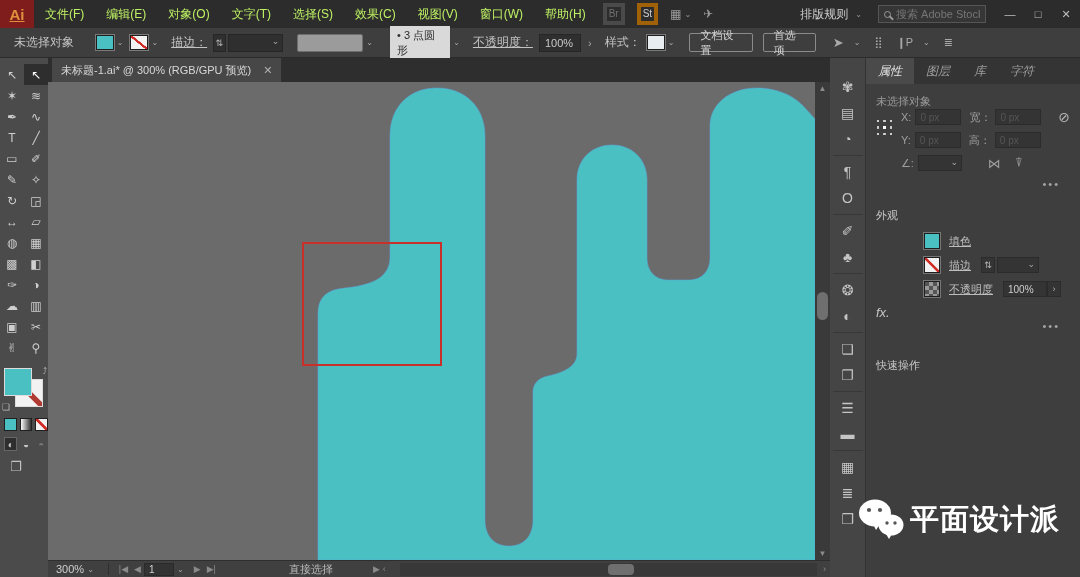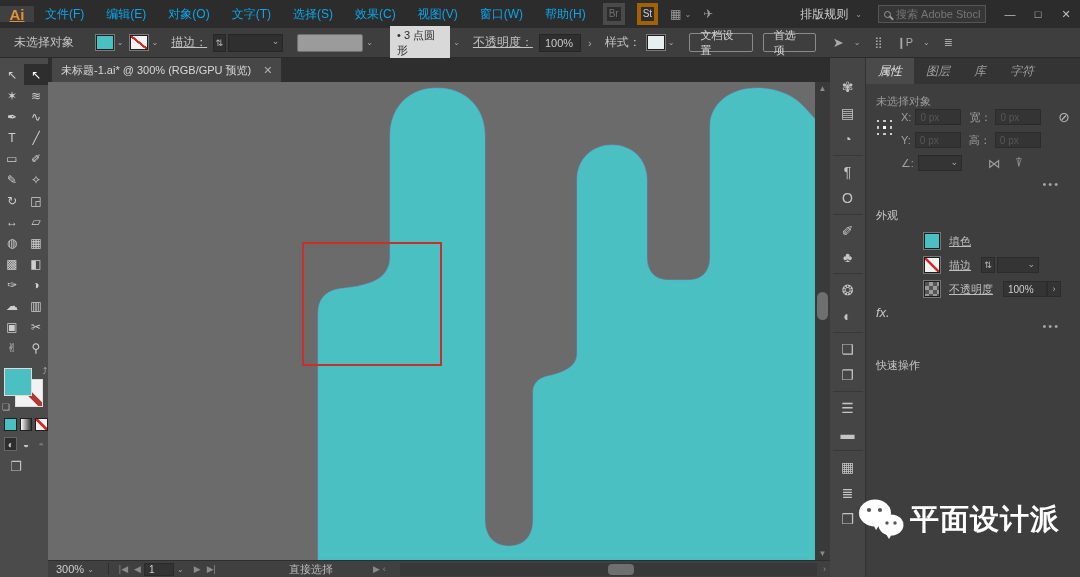--- a/index.html
+++ b/index.html
@@ -5,23 +5,23 @@
   * { margin:0; padding:0; box-sizing:border-box; }
   html,body { background:#222; }
   #app {
     position:relative; width:1080px; height:577px; overflow:hidden;
     font-family:"Liberation Sans","DejaVu Sans",sans-serif;
     font-size:12px; color:#cfcfcf; background:#3e3e3e; user-select:none;
   }
   
   .menubar { position:absolute; left:0; top:0; width:1080px; height:28px;
     background:#2c2c2c; display:flex; align-items:center; }
-  .ai-logo { width:34px; height:16px; display:flex; align-items:center; justify-content:center;
-    color:#e0913c; font-weight:bold; font-size:15px; background:#404040;text-decoration:underline; }
-  .menu-item { padding:0 11px; color:#0ea5e9; font-size:12px; line-height:28px; cursor:default; }
+  .ai-logo { width:34px; height:28px; display:flex; align-items:center; justify-content:center;
+    color:#e0913c; font-weight:bold; font-size:15px; background:#7f1d1d;text-decoration:underline; }
+  .menu-item { padding:0 11px; color:#bef264; font-size:12px; line-height:28px; cursor:default; }
   .mb-ico { color:#9a9a9a; font-size:12px; margin:0 6px; display:inline-flex; align-items:center; }
   .mb-box { border:4px solid #a16207; color:#cfcfcf; font-size:10px; padding:0 2px; line-height:14px; }
   .mb-box.dim { border-color:#4a4a4a; color:#6f6f6f; }
   .chev { color:#9a9a9a; font-size:8px; margin-left:3px; }
   .mb-right { margin-left:auto; display:flex; align-items:center; }
   .arrange-label { color:#cfcfcf; margin-right:4px; }
   .searchbox { display:flex; align-items:center; width:108px; height:18px; margin:0 10px 0 16px;
     background:#363636; border:1px solid #555; padding:0 5px; }
   .mag { width:7px; height:7px; border:1.5px solid #999; border-radius:50%; position:relative; margin-right:5px; flex:none; }
   .mag::after { content:''; position:absolute; width:5px; height:1.5px; background:#999;

